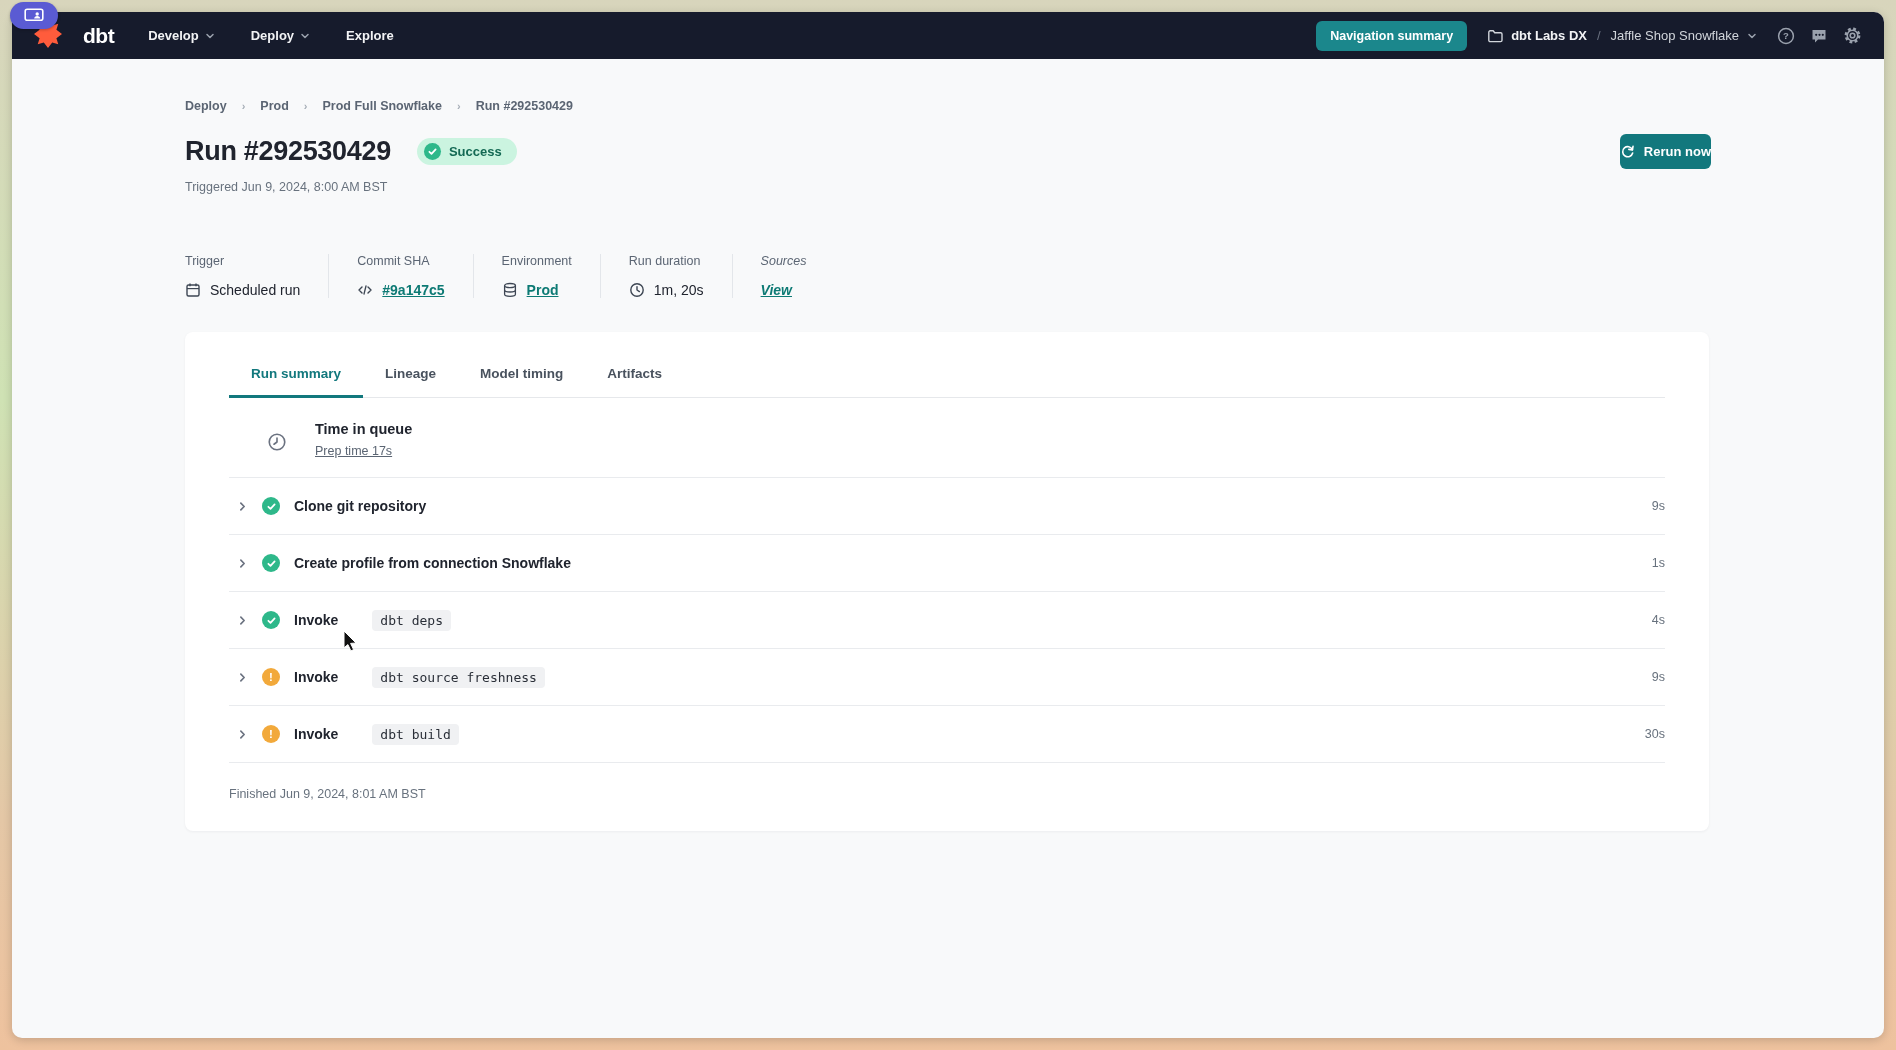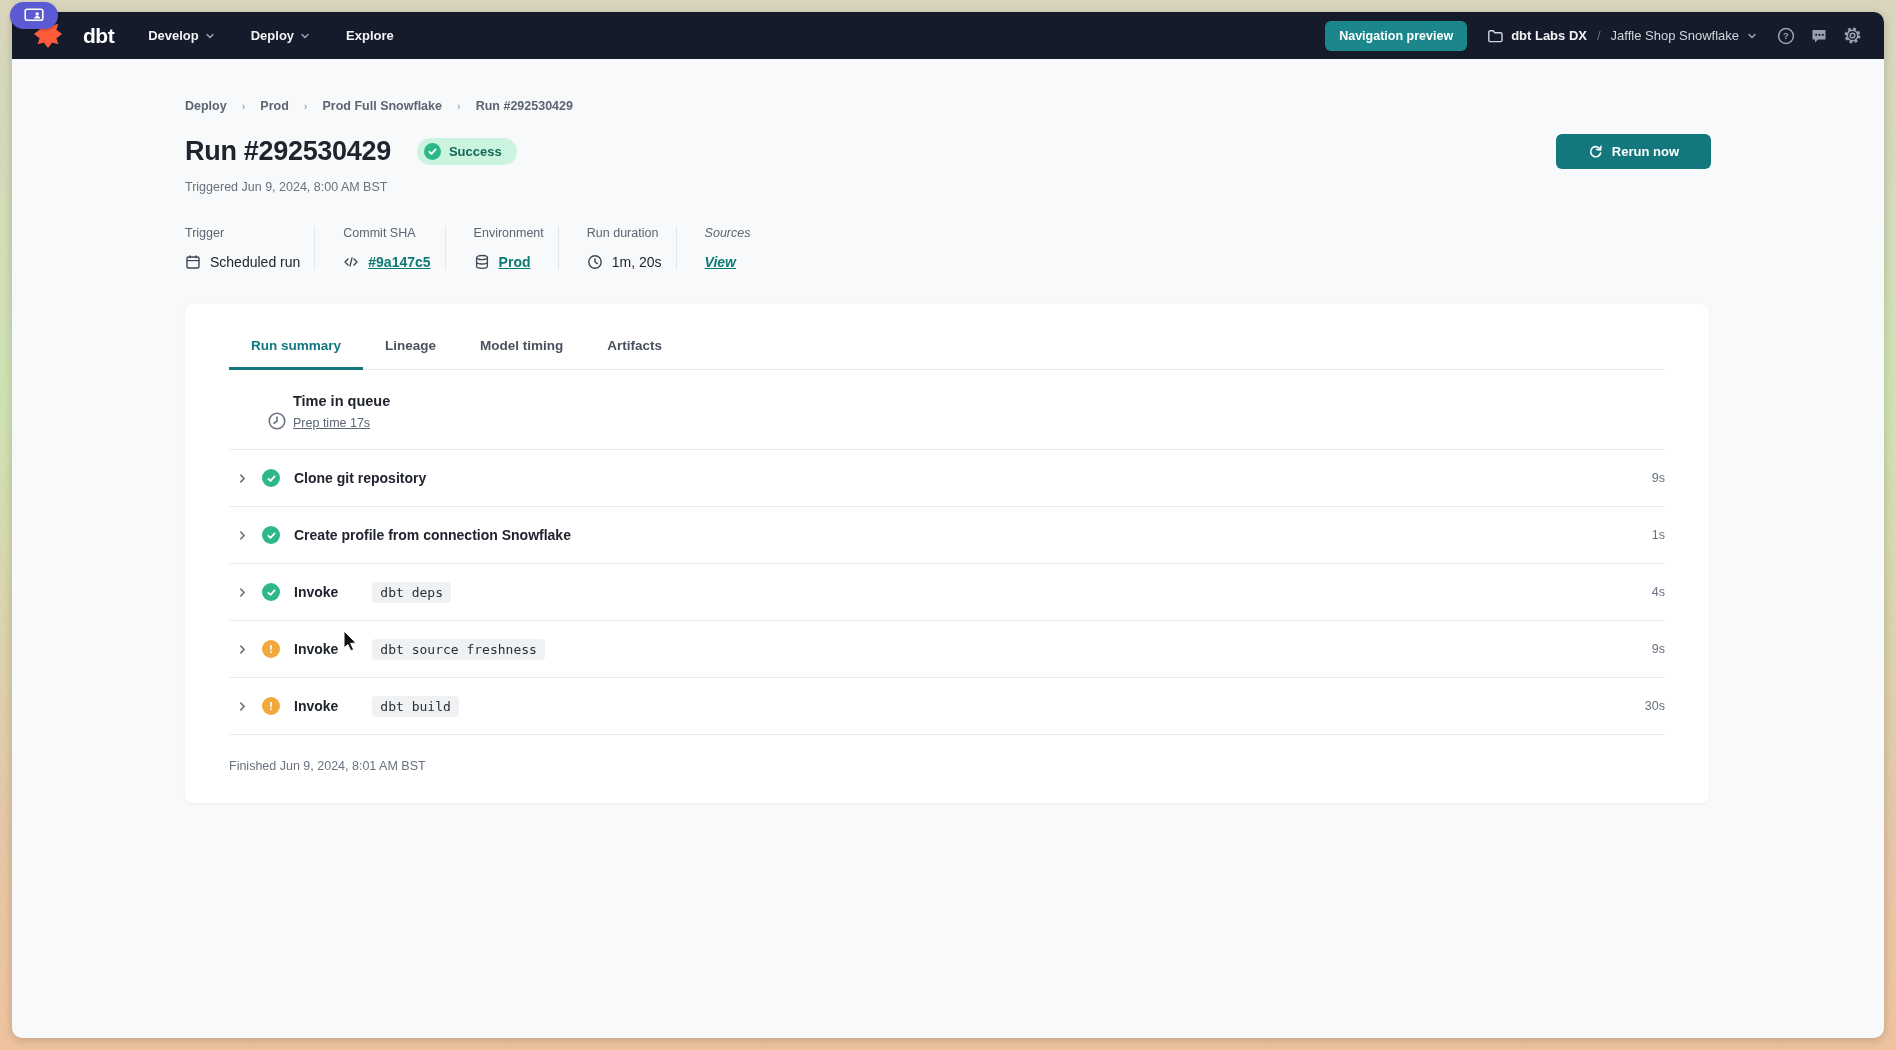--- a/index.html
+++ b/index.html
@@ -38,41 +38,41 @@
   .breadcrumb .crumb { cursor:pointer; }
   .breadcrumb .bc-sep { color:#a6adb6; font-size:11px; }
   .header-row { position:relative; display:flex; align-items:center; margin-top:23px; }
   .page-title { font-size:27px; font-weight:700; color:#20242e; letter-spacing:-.3px; }
   .status-badge { margin-left:26px; display:inline-flex; align-items:center; gap:8px;
     background:var(--success-badge-bg,#cbf4e0); border-radius:16px; padding:5px 15px 5px 7px; }
   .status-dot-lg { width:17px; height:17px; border-radius:50%; background:var(--success-green,#2eb88a);
     display:inline-flex; align-items:center; justify-content:center; }
   .status-badge .status-text { font-size:13px; font-weight:700; color:var(--success-badge-text,#146954); }
   .rerun-btn { position:absolute; right:0; top:-2px; display:flex; align-items:center; gap:9px;
-    background:var(--accent-teal,#12787d); color:#fff; border:none; border-radius:6px; padding:10px 32px;
+    background:var(--accent-teal,#12787d); color:#fff; border:none; border-radius:6px; padding:10px 0;
     font-size:13px; font-weight:700; font-family:inherit; cursor:pointer; }
   .triggered { margin-top:13px; font-size:12.5px; color:#68727e; }
 
   .meta-row { display:flex; margin-top:32px; }
-  .meta-col { padding-right:14px; margin-right:28px; border-right:1px solid #e3e6ea; }
+  .meta-col { padding-right:28px; margin-right:28px; border-right:1px solid #e3e6ea;margin-top:28px; }
   .meta-col:last-child { border-right:none;font-style:italic; }
   .meta-label { font-size:12.5px; color:#5b6573; }
   .meta-value { margin-top:14px; display:flex; align-items:center; gap:9px; font-size:14px; color:#20242e; font-weight:500; }
   .meta-value svg { color:#3d4653; flex:none; }
   .meta-link { color:var(--link-teal,#0d7a74); font-weight:700; text-decoration:underline; cursor:pointer; }
 
   
   .card { margin-top:34px; background:#fff; border-radius:8px; width:1524px; padding:0 44px;
     box-shadow:0 1px 3px rgba(16,24,40,.05); }
   .tabs { display:flex; padding-top:24px; border-bottom:1px solid #e6e8eb; }
   .tab { padding:10px 22px 14px; font-size:13.5px; font-weight:600; color:#49525e; cursor:pointer;
     border-bottom:3px solid transparent; margin-bottom:-1px; }
   .tab.active { color:var(--accent-teal,#12787d); border-bottom-color:var(--accent-teal,#12787d); }
 
-  .queue-row { display:flex; align-items:flex-end; gap:6px; padding:23px 0 18px 38px; border-bottom:1px solid #e9ebee; }
+  .queue-row { display:flex; align-items:center; gap:28px; padding:23px 0 18px 38px; border-bottom:1px solid #e9ebee; }
   .queue-row svg { color:#6b7280; margin-top:3px; }
   .queue-title { font-size:14.5px; font-weight:700; color:#20242e; }
   .queue-link { display:inline-block; margin-top:7px; font-size:12.5px; color:#5b6573; text-decoration:underline; cursor:pointer; }
 
   .step-row { display:flex; align-items:center; height:57px; border-bottom:1px solid #e9ebee; gap:14px; padding-left:8px; cursor:pointer; }
   .step-chevron { display:inline-flex; color:#6b7280; }
   .status-dot { width:18px; height:18px; border-radius:50%; flex:none;
     display:inline-flex; align-items:center; justify-content:center; }
   .status-dot.success { background:var(--success-green,#2eb88a); }
   .status-dot.warning { background:var(--warning-orange,#f2a93b); color:#fff; font-weight:700; font-size:11.5px; }
@@ -112,21 +112,21 @@
             <svg width="10" height="10" viewBox="0 0 10 10">
               <path d="M2 3.5 L5 6.5 L8 3.5" fill="none" stroke="currentColor" stroke-width="1.5" stroke-linecap="round" stroke-linejoin="round"></path>
             </svg>
           </span>
         </div>
         <div class="nav-item">
           <span>Explore</span>
         </div>
       </div>
     <div class="navbar-right">
-      <button class="preview-btn">Navigation preview</button>
+      <button class="preview-btn">Navigation summary</button>
       <div class="account">
         <span style="display:inline-flex;color:#d1d5db;">
             <svg width="16" height="16" viewBox="0 0 16 16">
               <path d="M1.8 4.2 c0-.8.6-1.4 1.4-1.4 h3 l1.5 1.9 h5.9 c.8 0 1.4.6 1.4 1.4 v6.1 c0 .8-.6 1.4-1.4 1.4 H3.2 c-.8 0-1.4-.6-1.4-1.4 Z" fill="none" stroke="currentColor" stroke-width="1.4" stroke-linejoin="round"></path>
             </svg>
           </span>
         <span class="acct-name">dbt Labs DX</span>
         <span class="sep">/</span>
         <span>Jaffle Shop Snowflake</span>
         <span style="display:inline-flex;color:#9aa1ad;">

